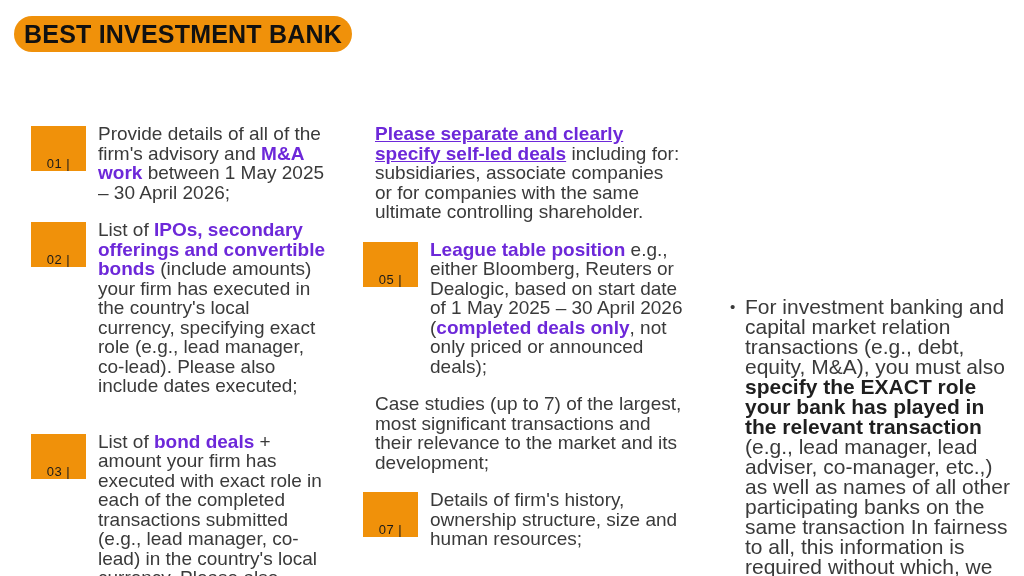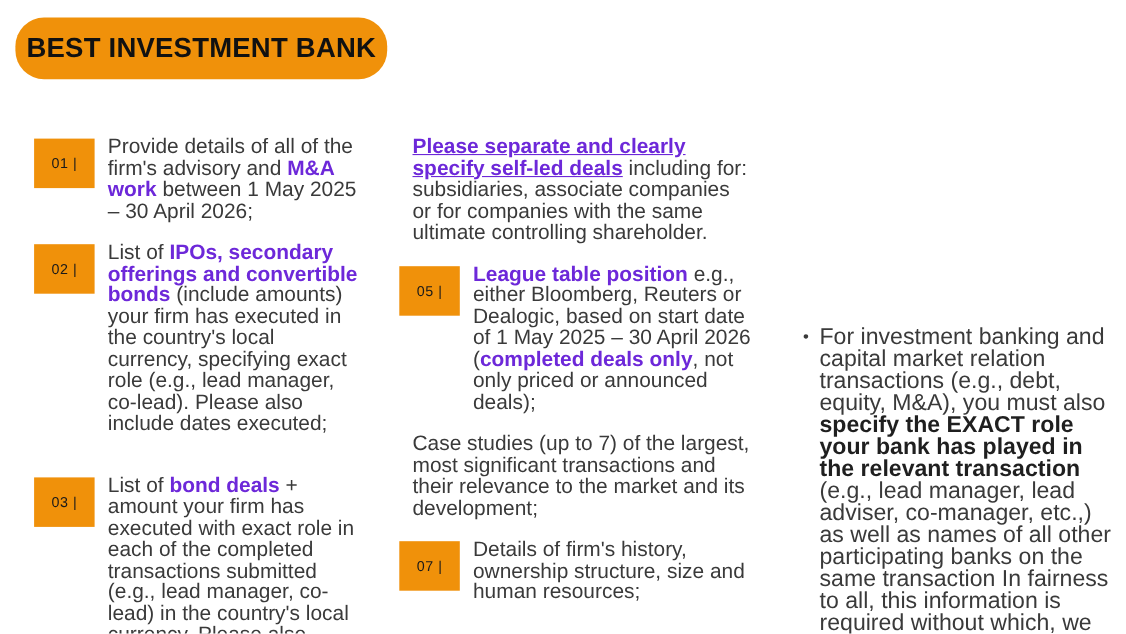--- a/index.html
+++ b/index.html
@@ -14,21 +14,21 @@
     overflow: hidden;
     position: relative;
   }
 
   
   #title-pill {
     position: absolute;
     left: 14px;
     top: 16px;
     width: 338px;
-    height: 56px;
+    height: 36px;
     background: #F0910A;
     border-radius: 26px;
     display: flex;
     align-items: center;
     justify-content: center;
   }
   #title-pill .title-text {
     font-size: 25px;
     font-weight: bold;
     color: #111111;
@@ -48,21 +48,21 @@
   .item {
     display: flex;
     align-items: flex-start;
   }
   .badge {
     flex: 0 0 auto;
     width: 55px;
     height: 45px;
     background: #F0910A;
     display: flex;
-    align-items: center;
+    align-items: flex-end;
     justify-content: center;
     margin-top: 2px;
   }
   .badge-label {
     font-size: 13px;
     color: #1a1a1a;
     letter-spacing: 0.5px;
   }
   .item-text {
     flex: 1 1 auto;

